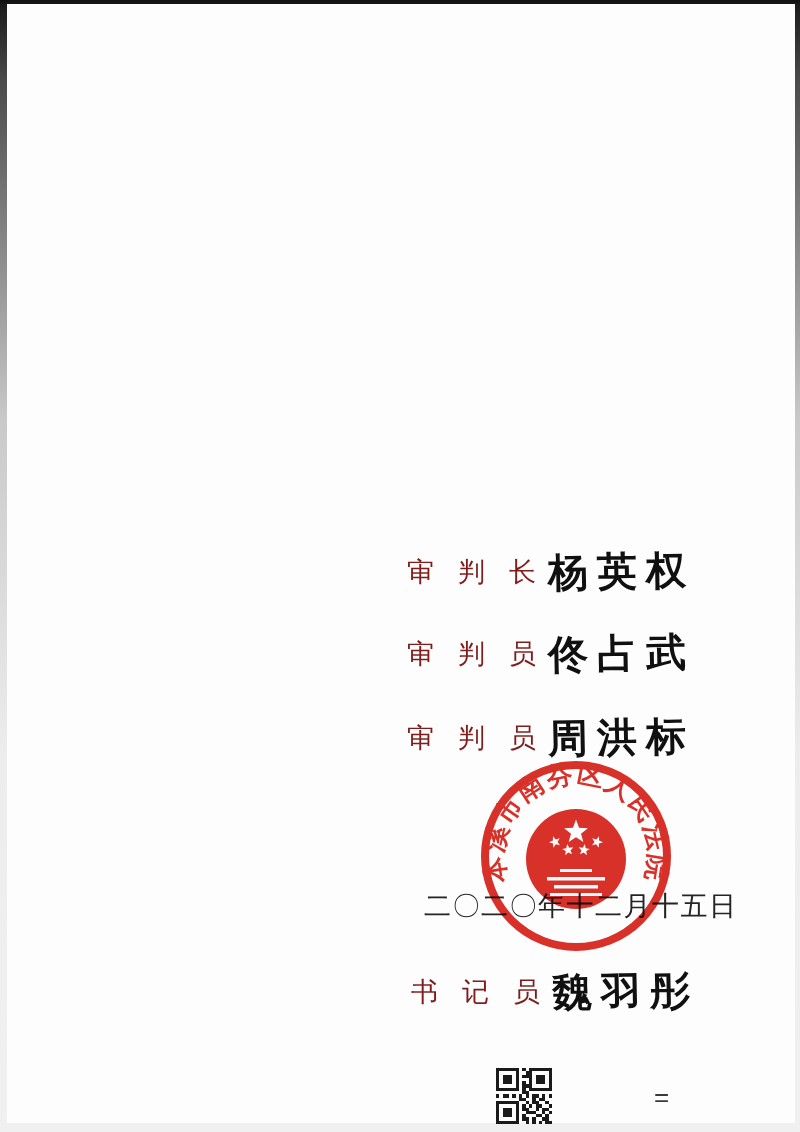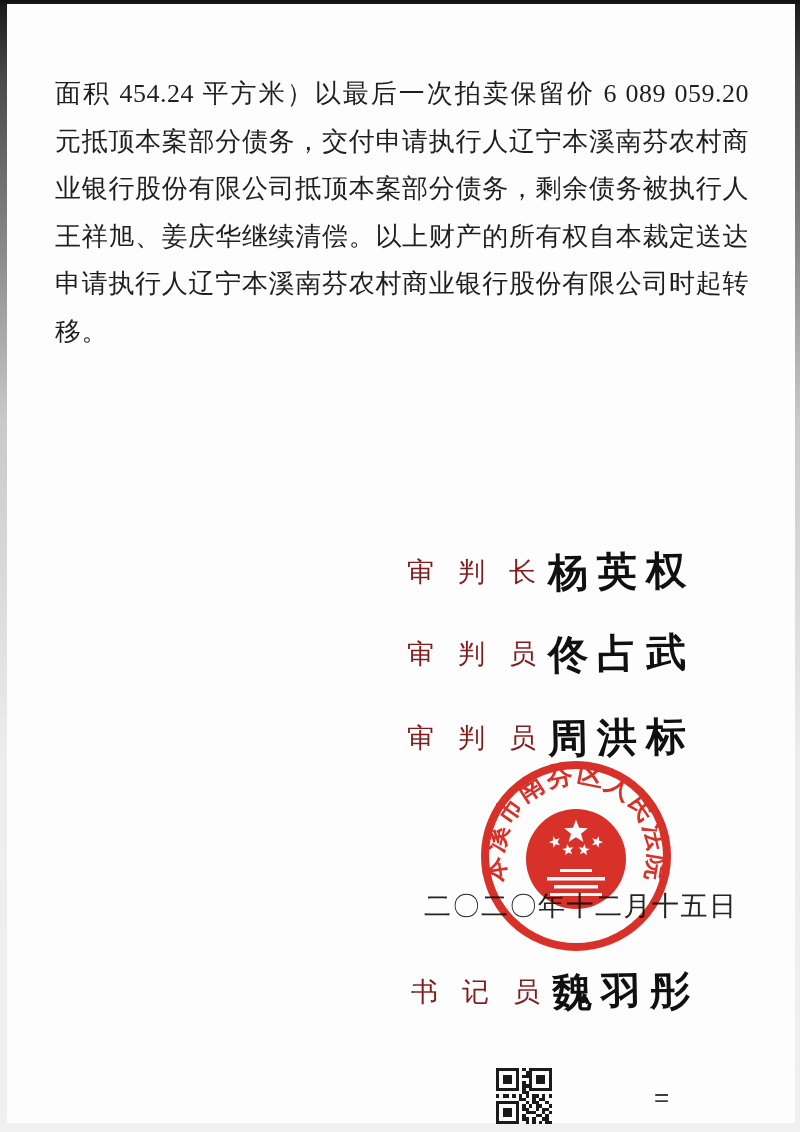--- a/index.html
+++ b/index.html
@@ -48,21 +48,20 @@
     font-family:"Liberation Sans","DejaVu Sans",sans-serif;
   }
 </style>
 </head>
 <body>
 
 <div class="scan">
   <div class="page">
 
     <div class="body-text">
-      <p>面积 454.24 平方米）以最后一次拍卖保留价 6 089 059.20 元抵顶本案部分债务，交付申请执行人辽宁本溪南芬农村商业银行股份有限公司抵顶本案部分债务，剩余债务被执行人王祥旭、姜庆华继续清偿。以上财产的所有权自本裁定送达申请执行人辽宁本溪南芬农村商业银行股份有限公司时起转移。</p>
     </div>
 
     <div class="sig-row row-judge1">
       <span class="sig-role">审判长</span>
       <span class="sig-name">杨英权</span>
     </div>
 
     <div class="sig-row row-judge2">
       <span class="sig-role">审判员</span>
       <span class="sig-name">佟占武</span>

